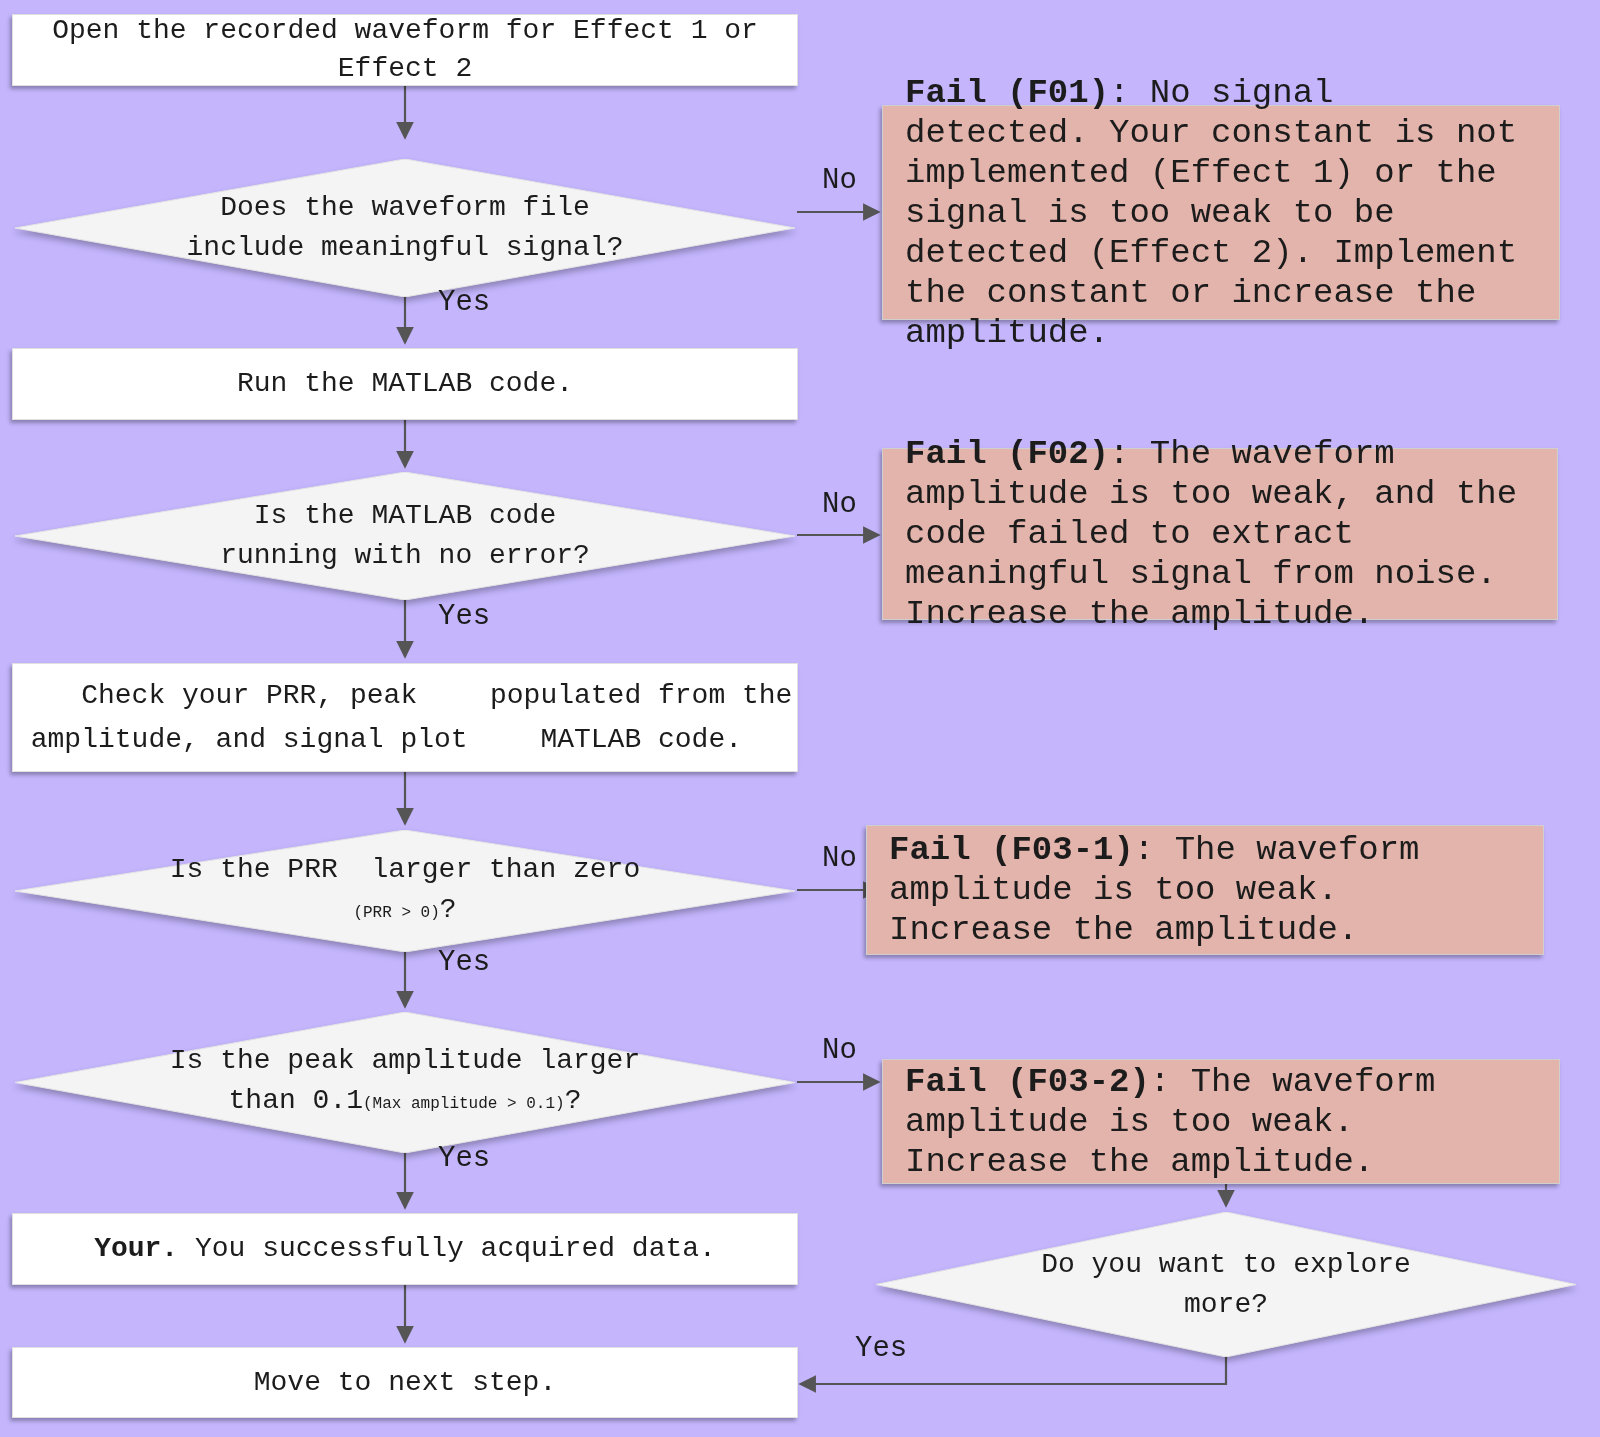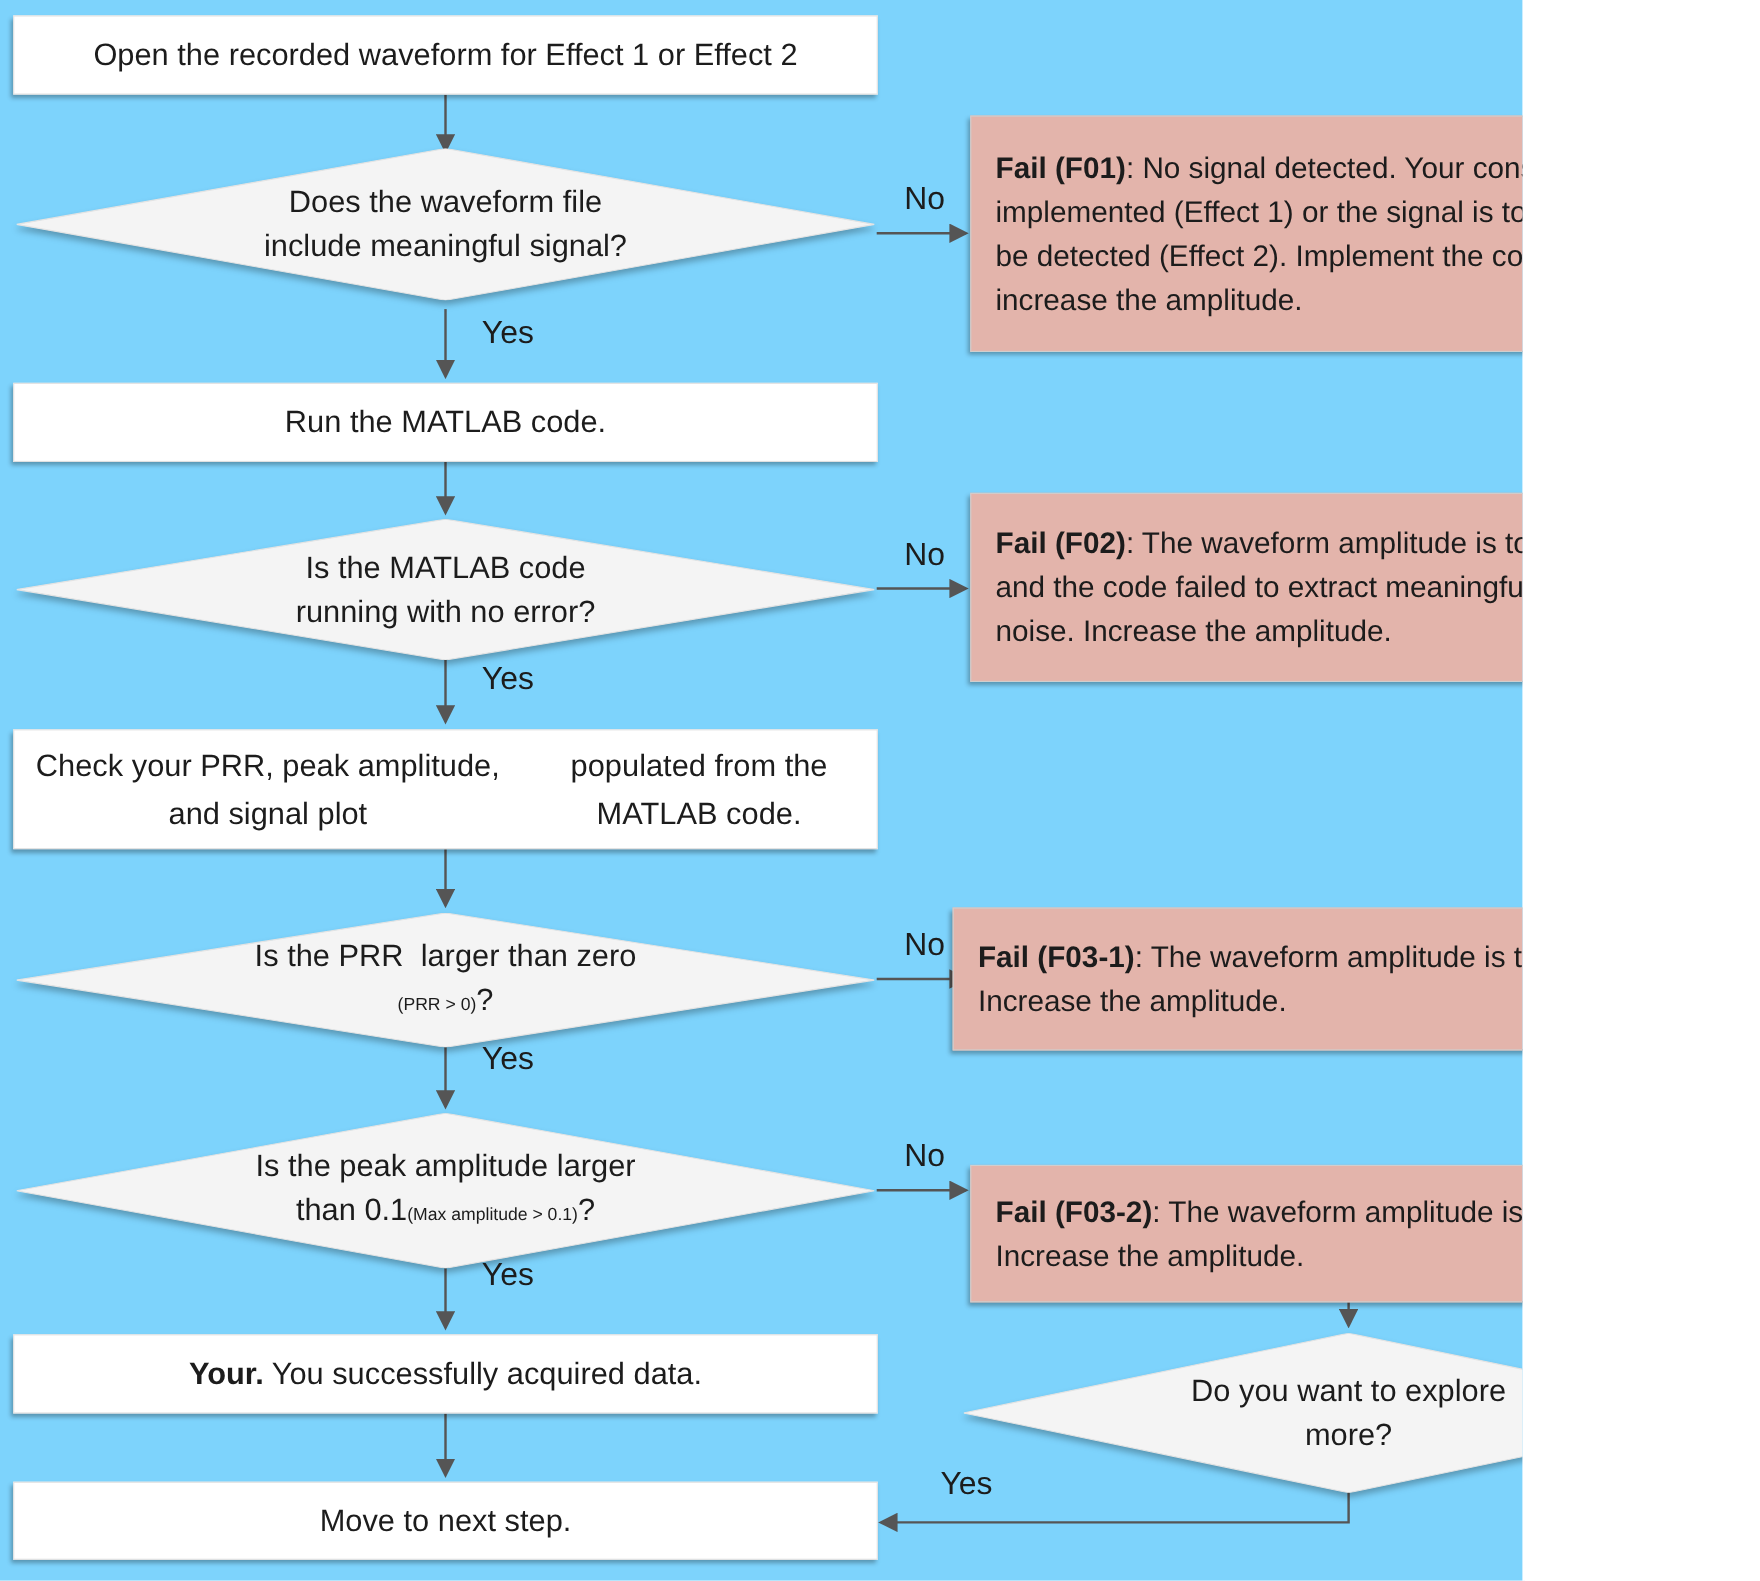--- a/index.html
+++ b/index.html
@@ -1,21 +1,21 @@
 <!DOCTYPE html>
 <html><head>
 <meta charset="utf-8">
 <style>
   html, body { margin: 0; padding: 0; background: #ffffff; }
   .page {
     position: relative;
-    width: 1384px;
+    width: 1600px;
     height: 1437px;
-    background: #7dd3fc;
-    font-family: Liberation Sans, sans-serif;
+    background: #c4b5fd;
+    font-family: Liberation Mono, monospace;
     color: #1c1c1c;
     overflow: hidden;
   }
   .connectors {
     position: absolute;
     left: 0; top: 0;
     width: 1600px; height: 1437px;
   }
   .pbox {
     position: absolute;
@@ -32,21 +32,21 @@
   }
   .failbox {
     position: absolute;
     box-sizing: border-box;
     background: #e3b4ab;
     border: 1px solid #cfcfcf;
     box-shadow: -2px 3px 4px rgba(0,0,0,0.30);
     display: flex;
     align-items: center;
     text-align: left;
-    font-size: 27px;
+    font-size: 34px;
     line-height: 40px;
     padding: 10px 22px;
   }
   .failbox b { font-weight: 700; }
   .diamond {
     position: absolute;
   }
   .diamond svg {
     position: absolute;
     left: 0; top: 0; width: 100%; height: 100%;
@@ -98,21 +98,21 @@
       <line x1="797" y1="1082" x2="878" y2="1082" marker-end="url(#arrow)"></line>
       <line x1="1226" y1="1145" x2="1226" y2="1205" marker-end="url(#arrow)"></line>
       <path d="M1226,1356 L1226,1384 L801,1384" marker-end="url(#arrow)"></path>
     </g>
   </svg>
 
   <div class="pbox" style="left:12px; top:14px; width:786px; height:72px">
     <span>Open the recorded waveform for Effect 1 or Effect 2</span>
   </div>
 
-  <div class="diamond" style="left:15px; top:135px; width:780px; height:138px">
+  <div class="diamond" style="left:15px; top:159px; width:780px; height:138px">
     <svg viewBox="0 0 780 138" preserveAspectRatio="none">
       <polygon points="390,0 780,69 390,138 0,69" fill="#f4f4f4" stroke="#e3e3e3" stroke-width="1"></polygon>
     </svg>
     <div class="dtext">
       <div class="dline">Does the waveform file</div>
       <div class="dline">include meaningful signal?</div>
     </div>
   </div>
 
   <div class="failbox" style="left:882px; top:105px; width:678px; height:215px">

